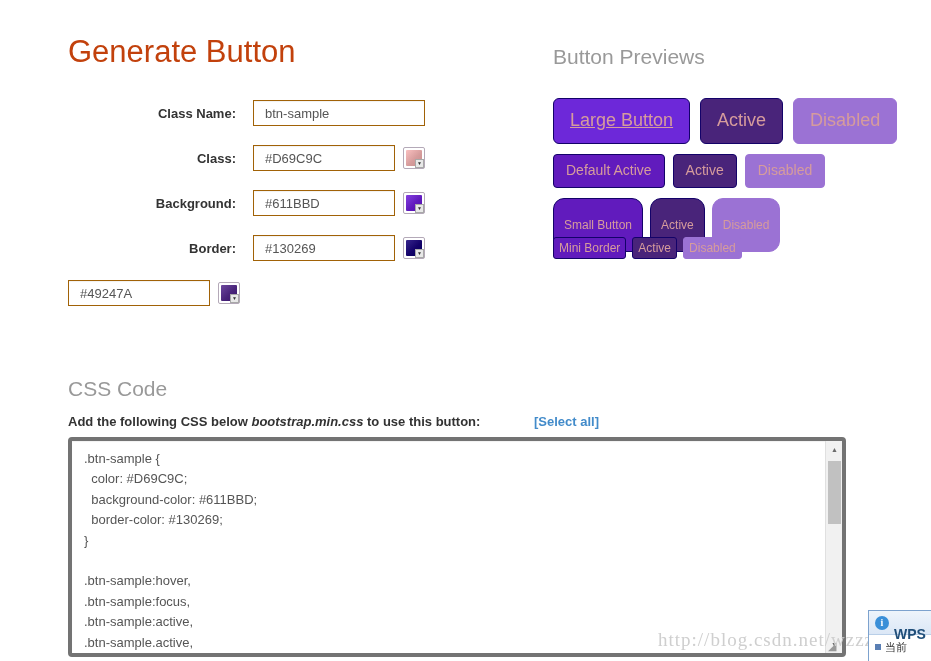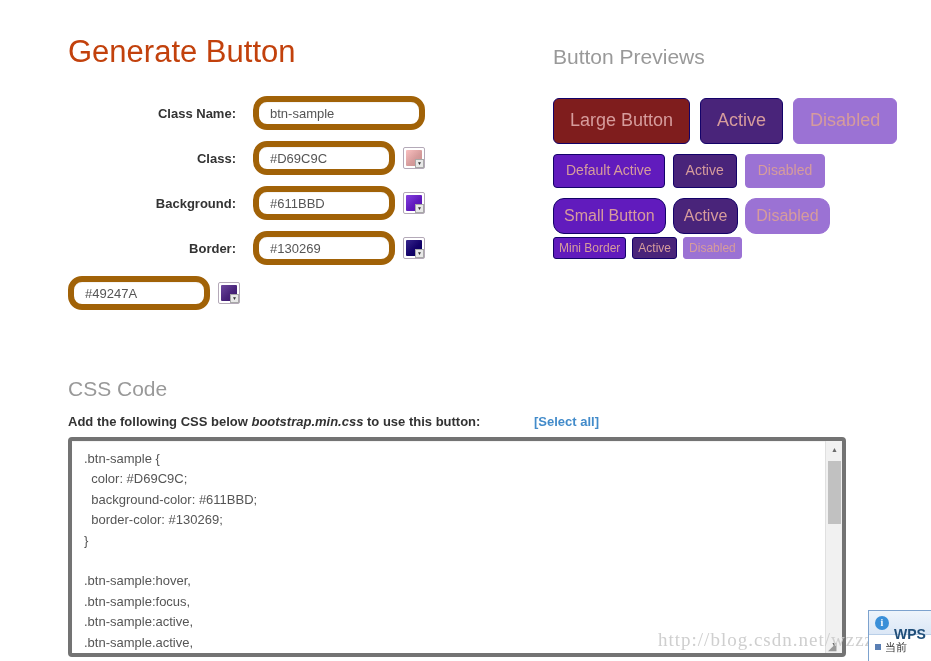--- a/index.html
+++ b/index.html
@@ -42,23 +42,23 @@
   }
   .form-label {
     width: 185px;
     text-align: right;
     padding-right: 17px;
     font-size: 13px;
     font-weight: bold;
     color: #333333;
   }
   .form-input {
-    height: 34px;
-    border: 6px solid #a16207;
-    border-radius: 14px;
+    height: 26px;
+    border: 1px solid #a16207;
+    border-radius: 0;
     background: #ffffff;
     font-size: 13px;
     color: #555555;
     padding: 0 11px;
     outline: none;
     font-family: "Liberation Sans", sans-serif;
     box-shadow: inset 0 1px 1px rgba(0,0,0,.055);
   }
   .w-class { width: 172px; }
   .w-color { width: 142px; }
@@ -104,21 +104,21 @@
     border-style: solid;
     border-width: 1px;
     font-family: "Liberation Sans", sans-serif;
     text-align: center;
     white-space: nowrap;
     cursor: pointer;
     vertical-align: middle;
   }
   .btn-lg   { font-size: 18px; padding: 10px 16px; border-radius: 6px; line-height: 1.33; margin-right: 10px; }
   .btn-def  { font-size: 14px; padding:  6px 12px; border-radius: 4px; line-height: 1.42; margin-right: 8px; }
-  .btn-sm   { font-size: 16px; padding:  5px 10px; border-radius: 11px; line-height: 1.5;  margin-right: 7px; }
+  .btn-sm   { font-size: 12px; padding:  17px 10px; border-radius: 11px; line-height: 1.5;  margin-right: 7px; }
   .btn-xs   { font-size: 12px; padding:  1px  5px; border-radius: 3px; line-height: 1.5;  margin-right: 6px; }
   .btn-disabled { opacity: 1; cursor: default; }
 
   
   .code-help {
     position: absolute;
     left: 68px; top: 414px;
     font-size: 13px;
     font-weight: bold;
     color: #333333;
@@ -301,21 +301,21 @@
         <span class="swatch-inner" id="sw-active" style="background: linear-gradient(135deg, rgb(109, 72, 158) 0%, rgb(73, 36, 122) 55%, rgb(58, 21, 107) 100%);"></span>
         <span class="swatch-arrow">▼</span>
       </span>
     </div>
 
   </div>
 
   <div class="h2-title" id="previews-heading">Button Previews</div>
 
   <div class="preview-row" id="row-large" style="left:553px; top:98px;">
-      <button class="btn btn-lg" style="color: rgb(214, 156, 156); background: #7f1d1d; border-color: rgb(19, 2, 105);">Large Button</button>
+      <button class="btn btn-lg" style="color: rgb(214, 156, 156); background: #6d28d9; border-color: rgb(19, 2, 105); text-decoration: underline;">Large Button</button>
       <button class="btn btn-lg" style="color: rgb(214, 156, 156); background: rgb(73, 36, 122); border-color: rgb(19, 2, 105);">Active</button>
       <button class="btn btn-lg btn-disabled" style="color: rgb(214, 156, 156); background: rgb(155, 114, 212); border-color: rgb(155, 114, 212); margin-right: 0px;">Disabled</button>
     </div>
   <div class="preview-row" id="row-default" style="left:553px; top:154px;">
       <button class="btn btn-def" style="color: rgb(214, 156, 156); background: rgb(97, 27, 189); border-color: rgb(19, 2, 105);">Default Active</button>
       <button class="btn btn-def" style="color: rgb(214, 156, 156); background: rgb(73, 36, 122); border-color: rgb(19, 2, 105);">Active</button>
       <button class="btn btn-def btn-disabled" style="color: rgb(214, 156, 156); background: rgb(155, 114, 212); border-color: rgb(155, 114, 212); margin-right: 0px;">Disabled</button>
     </div>
   <div class="preview-row" id="row-small" style="left:553px; top:198px;">
       <button class="btn btn-sm" style="color: rgb(214, 156, 156); background: rgb(97, 27, 189); border-color: rgb(19, 2, 105);">Small Button</button>

